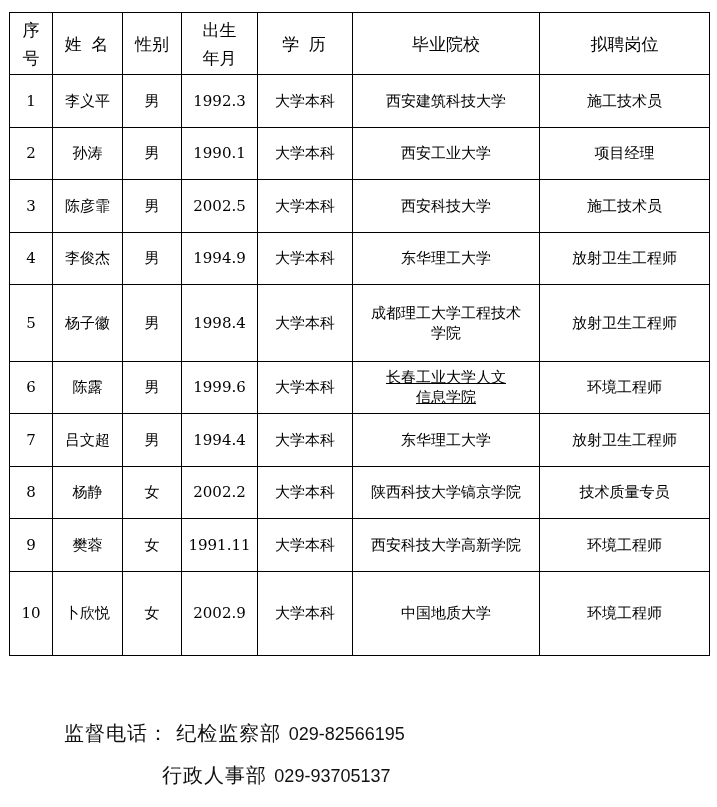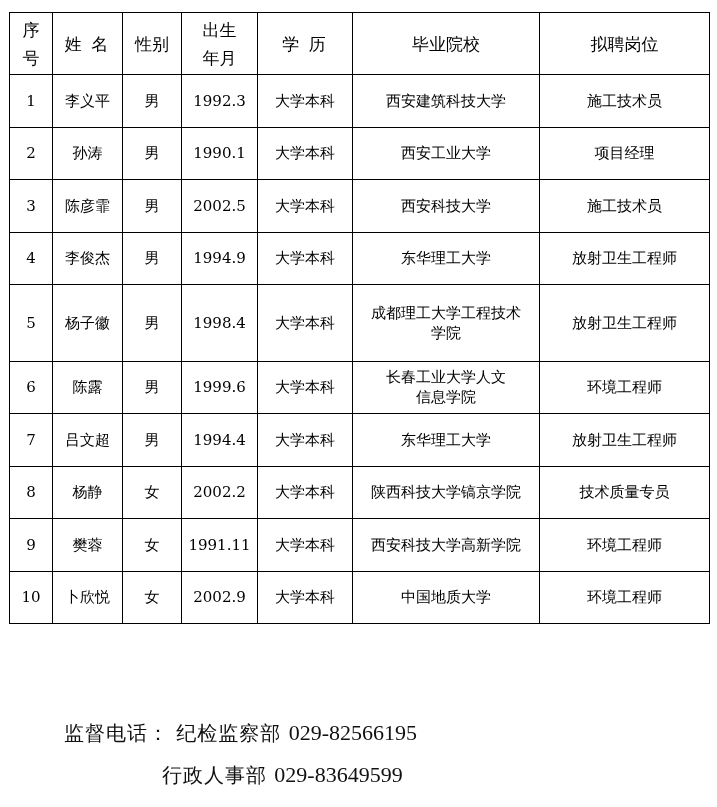--- a/index.html
+++ b/index.html
@@ -45,21 +45,21 @@
       font-size: 13px;
     }
     .footer {
       position: absolute;
       font-family: "DejaVu Serif", serif;
       font-size: 20px;
       letter-spacing: 1px;
       color: #111;
       white-space: nowrap;
     }
-    .footer .phone { font-family: Liberation Serif, serif; font-size: 22px; letter-spacing: 0; }
+    .footer .phone { font-family: Liberation Sans, sans-serif; font-size: 18px; letter-spacing: 0; }
     .footer-1 { left: 64px; top: 720px; }
     .footer-2 { left: 162px; top: 762px; }
   </style>
 </head>
 <body>
 
 <table class="roster">
   <colgroup>
     <col style="width:43px">
     <col style="width:70px">
@@ -131,21 +131,21 @@
         <td>大学本科</td>
         <td style="padding: 12px 14px;">成都理工大学工程技术学院</td>
         <td>放射卫生工程师</td>
       </tr>
       <tr>
         <td class="num">6</td>
         <td>陈露</td>
         <td>男</td>
         <td class="num">1999.6</td>
         <td>大学本科</td>
-        <td style="padding: 0px 28px;">长春工业大学人文信息学院</td>
+        <td style="padding: 0px 28px; text-decoration: underline;">长春工业大学人文信息学院</td>
         <td>环境工程师</td>
       </tr>
       <tr>
         <td class="num">7</td>
         <td>吕文超</td>
         <td>男</td>
         <td class="num">1994.4</td>
         <td>大学本科</td>
         <td style="padding: 0px 14px;">东华理工大学</td>
         <td>放射卫生工程师</td>
@@ -167,27 +167,27 @@
         <td>大学本科</td>
         <td style="padding: 0px 14px;">西安科技大学高新学院</td>
         <td>环境工程师</td>
       </tr>
       <tr>
         <td class="num">10</td>
         <td>卜欣悦</td>
         <td>女</td>
         <td class="num">2002.9</td>
         <td>大学本科</td>
-        <td style="padding: 0px 14px; margin-left: 28px;">中国地质大学</td>
+        <td style="padding: 16px 14px; margin-left: 28px;">中国地质大学</td>
         <td>环境工程师</td>
       </tr>
     </tbody>
 </table>
 
 <div class="footer footer-1">
   <span>监督电话：</span>
   <span>纪检监察部</span>
   <span class="phone">029-82566195</span>
 </div>
 <div class="footer footer-2">
   <span>行政人事部</span>
-  <span class="phone">029-83649599</span>
+  <span class="phone">029-93705137</span>
 </div>
 
 </body></html>

